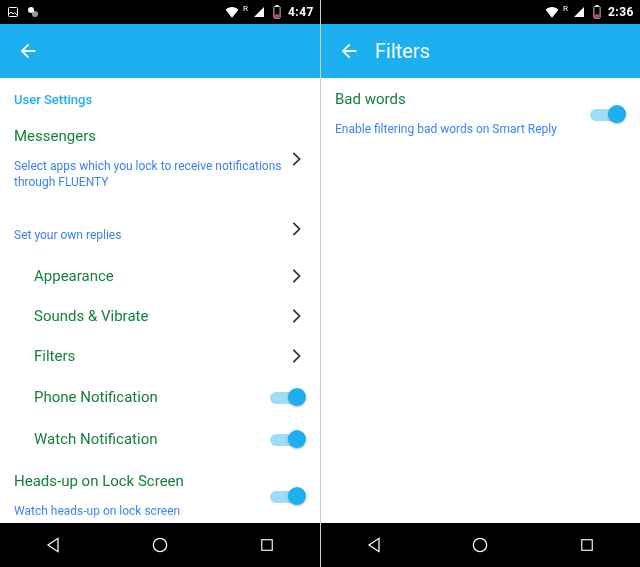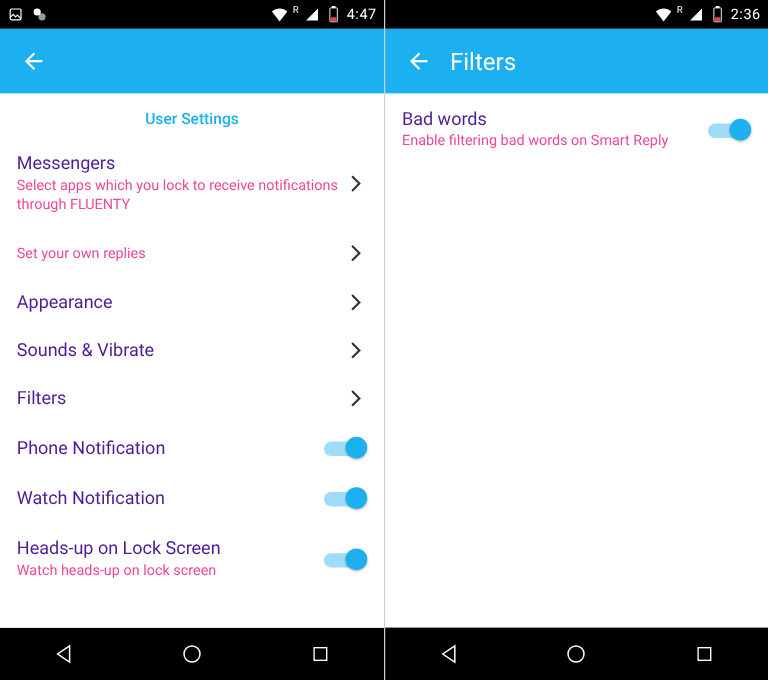--- a/index.html
+++ b/index.html
@@ -5,38 +5,38 @@
   * { box-sizing: border-box; margin: 0; padding: 0; }
   html, body { width: 640px; height: 567px; font-family: Roboto, Arial, sans-serif; background: #000; overflow: hidden; }
   .screens { display: flex; width: 640px; height: 567px; }
   .screen { width: 320px; height: 567px; background: #fff; display: flex; flex-direction: column; position: relative; }
   .screen + .screen { border-left: 1px solid #ccc; }
 
   
   .statusbar { height: 24px; background: #000; color: #fff; display: flex; align-items: center; font-size: 12px; padding: 0 6px; }
   .statusbar .left { display: flex; gap: 6px; align-items: center; }
   .statusbar .right { margin-left: auto; display: flex; gap: 4px; align-items: center; }
-  .statusbar .time { font-weight: 400; letter-spacing: 0.5px; }
+  .statusbar .time { font-weight: 700; letter-spacing: 0.5px; }
   .sb-icon { width: 14px; height: 14px; display: inline-flex; align-items: center; justify-content: center; }
   .sb-r { font-size: 8px; position: relative; top: -4px; }
 
   
   .appbar { background: #1cb0f0; color: #fff; height: 54px; display: flex; align-items: center; padding: 0 14px 0 10px; }
   .appbar .back { width: 36px; height: 36px; display: flex; align-items: center; justify-content: center; cursor: pointer; }
   .appbar .title { font-size: 20px; font-weight: 400; margin-left: 8px; }
 
   
   .content { flex: 1; overflow: hidden; background: #fff; }
-  .section-header { color: #1cb0f0; font-size: 13px; font-weight: 500; padding: 14px 14px 8px; text-align: center; }
+  .section-header { color: #1cb0f0; font-size: 13px; font-weight: 500; padding: 14px 14px 8px; }
   .row { padding: 12px 14px; display: flex; align-items: center; }
   .row .text { flex: 1; min-width: 0; }
-  .row .title { font-size: 15px; color: #4c1d95; }
-  .row .subtitle { font-size: 12px; color: #ec4899; margin-top: 2px; line-height: 1.3; }
+  .row .title { font-size: 15px; color: #15803d; }
+  .row .subtitle { font-size: 12px; color: #3b82f6; margin-top: 14px; line-height: 1.3; }
   .row .chev { width: 20px; color: #555; display: flex; align-items: center; justify-content: center; }
-  .row.tight { padding: 11px 14px; }
+  .row.tight { padding: 11px 14px; margin-left: 20px; }
 
   
   .switch { position: relative; width: 36px; height: 20px; }
   .switch .track { position: absolute; top: 5px; left: 0; width: 34px; height: 12px; border-radius: 7px; background: #c9c9c9; }
   .switch.on .track { background: #9fdcf7; }
   .switch .thumb { position: absolute; top: 1px; width: 18px; height: 18px; border-radius: 50%; background: #ececec; box-shadow: 0 1px 2px rgba(0,0,0,.3); left: 0; }
   .switch.on .thumb { background: #1cb0f0; left: 18px; }
 
   
   .navbar { height: 44px; background: #000; display: flex; align-items: center; justify-content: space-around; }

